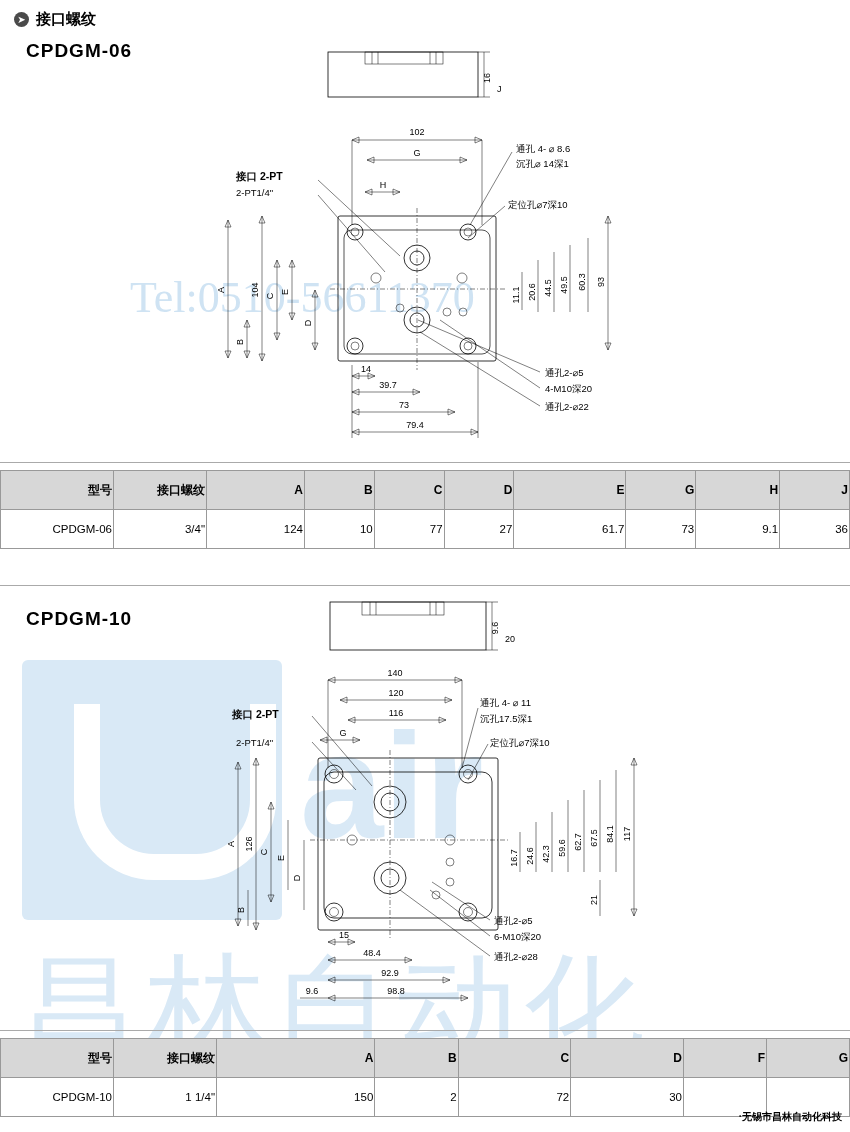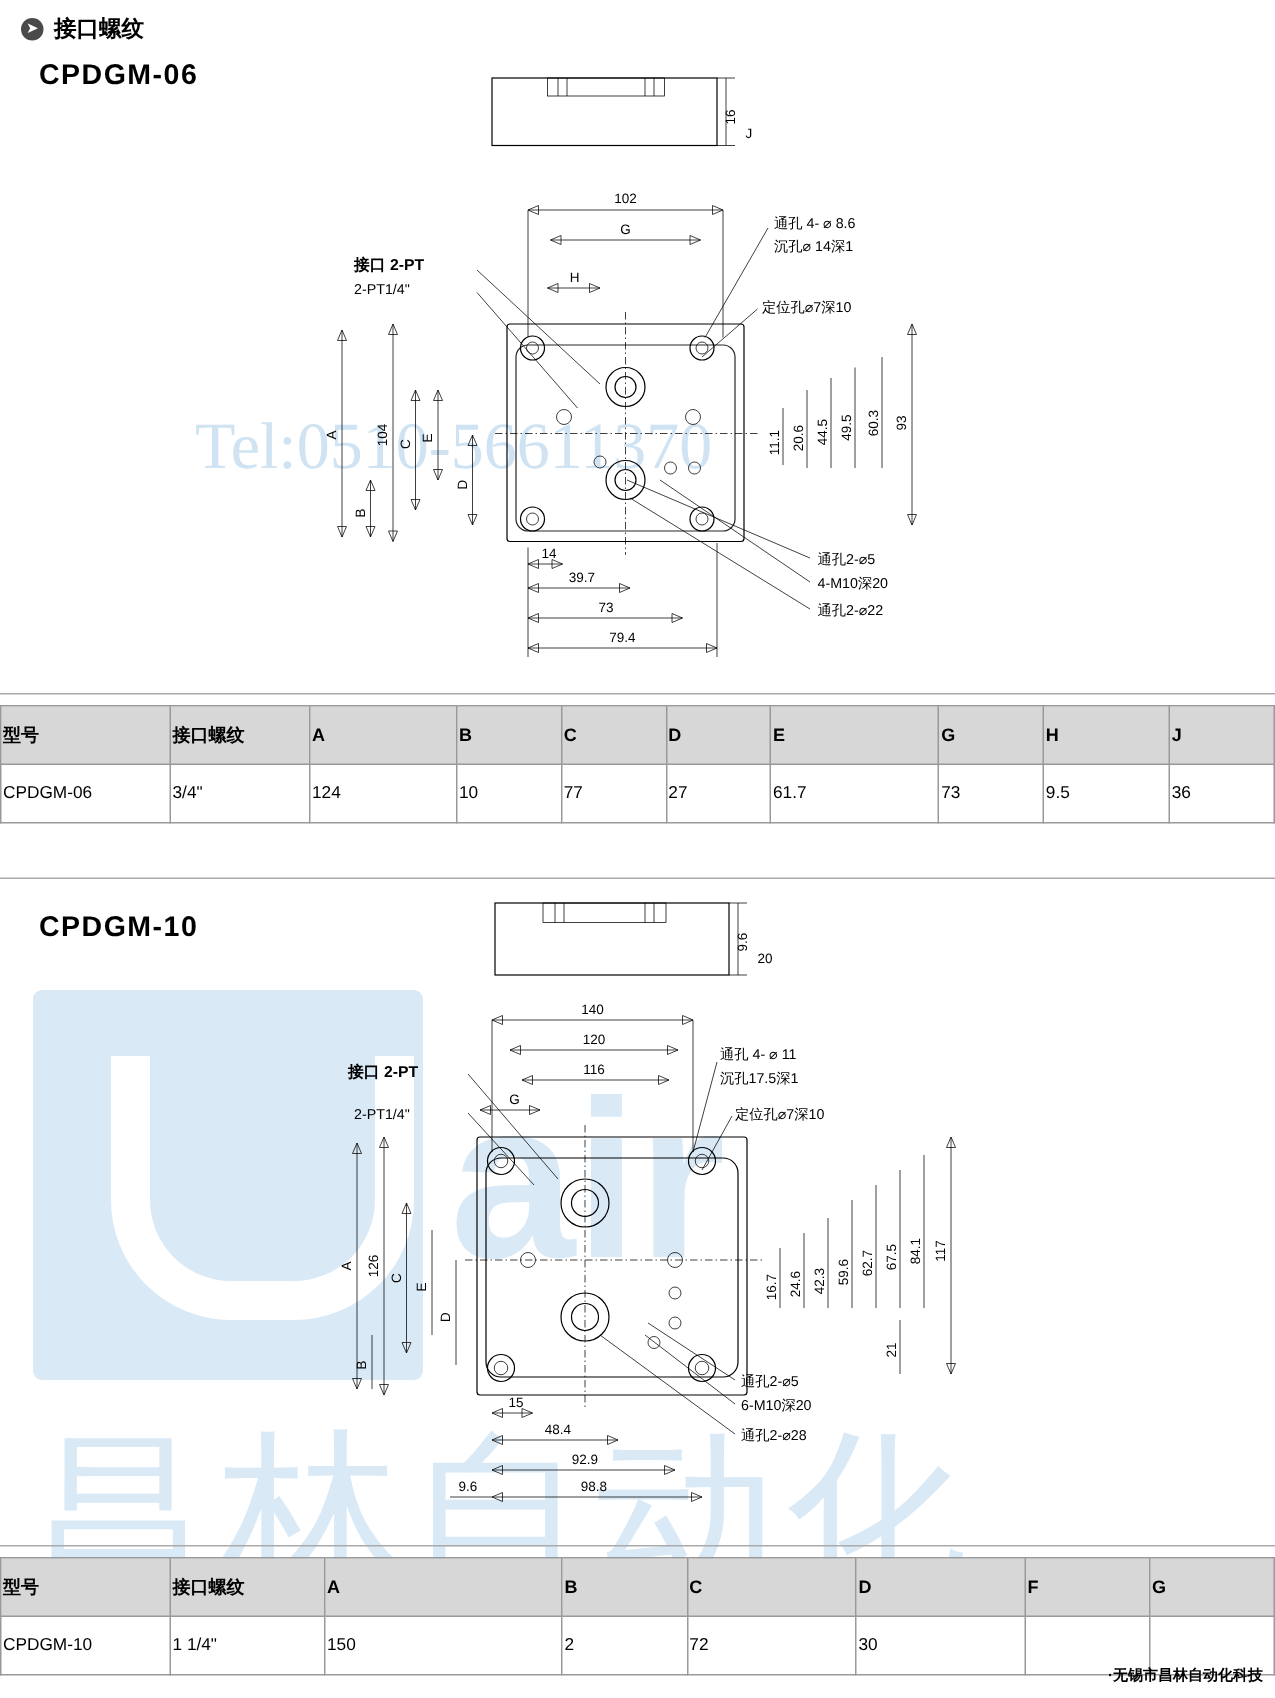--- a/index.html
+++ b/index.html
@@ -68,21 +68,21 @@
   .ln-thin{stroke:#000;stroke-width:.5;fill:none;}
   .ln-dash{stroke:#000;stroke-width:.5;fill:none;stroke-dasharray:5 2 1 2;}
   .dim{font-size:9px;font-family:"Liberation Sans",sans-serif;}
   .lab{font-size:9.5px;font-family:"Liberation Sans",sans-serif;}
   .lab-b{font-size:10.5px;font-weight:bold;}
 
   
   .tbl{position:absolute;border-collapse:collapse;font-size:11.5px;}
   .tbl th,.tbl td{
     border:1px solid #999;
-    text-align:left;
+    text-align:right;
     height:36px;
     font-weight:normal;
   }
   .tbl th{background:#d7d7d7;font-weight:bold;font-size:12px;}
   .tbl td{background:#fff;}
   .hrule{position:absolute;left:0;height:1px;background:#aaa;width:850px;}
 
   .footer{
     position:absolute;right:8px;bottom:8px;
     font-size:10px;font-weight:bold;color:#000;
@@ -274,21 +274,21 @@
     <tbody>
       <tr>
         <td>CPDGM-06</td>
         <td>3/4"</td>
         <td>124</td>
         <td>10</td>
         <td>77</td>
         <td>27</td>
         <td>61.7</td>
         <td>73</td>
-        <td>9.5</td>
+        <td>9.1</td>
         <td>36</td>
       </tr>
     </tbody>
   </table>
   <div class="hrule" style="top:585px;"></div>
 
   <div class="model-title" id="t2">CPDGM-10</div>
 
   <div class="draw" style="left:0;top:590px;width:708px;height:440px;">
   <svg width="850" height="440" viewBox="0 0 850 440">

